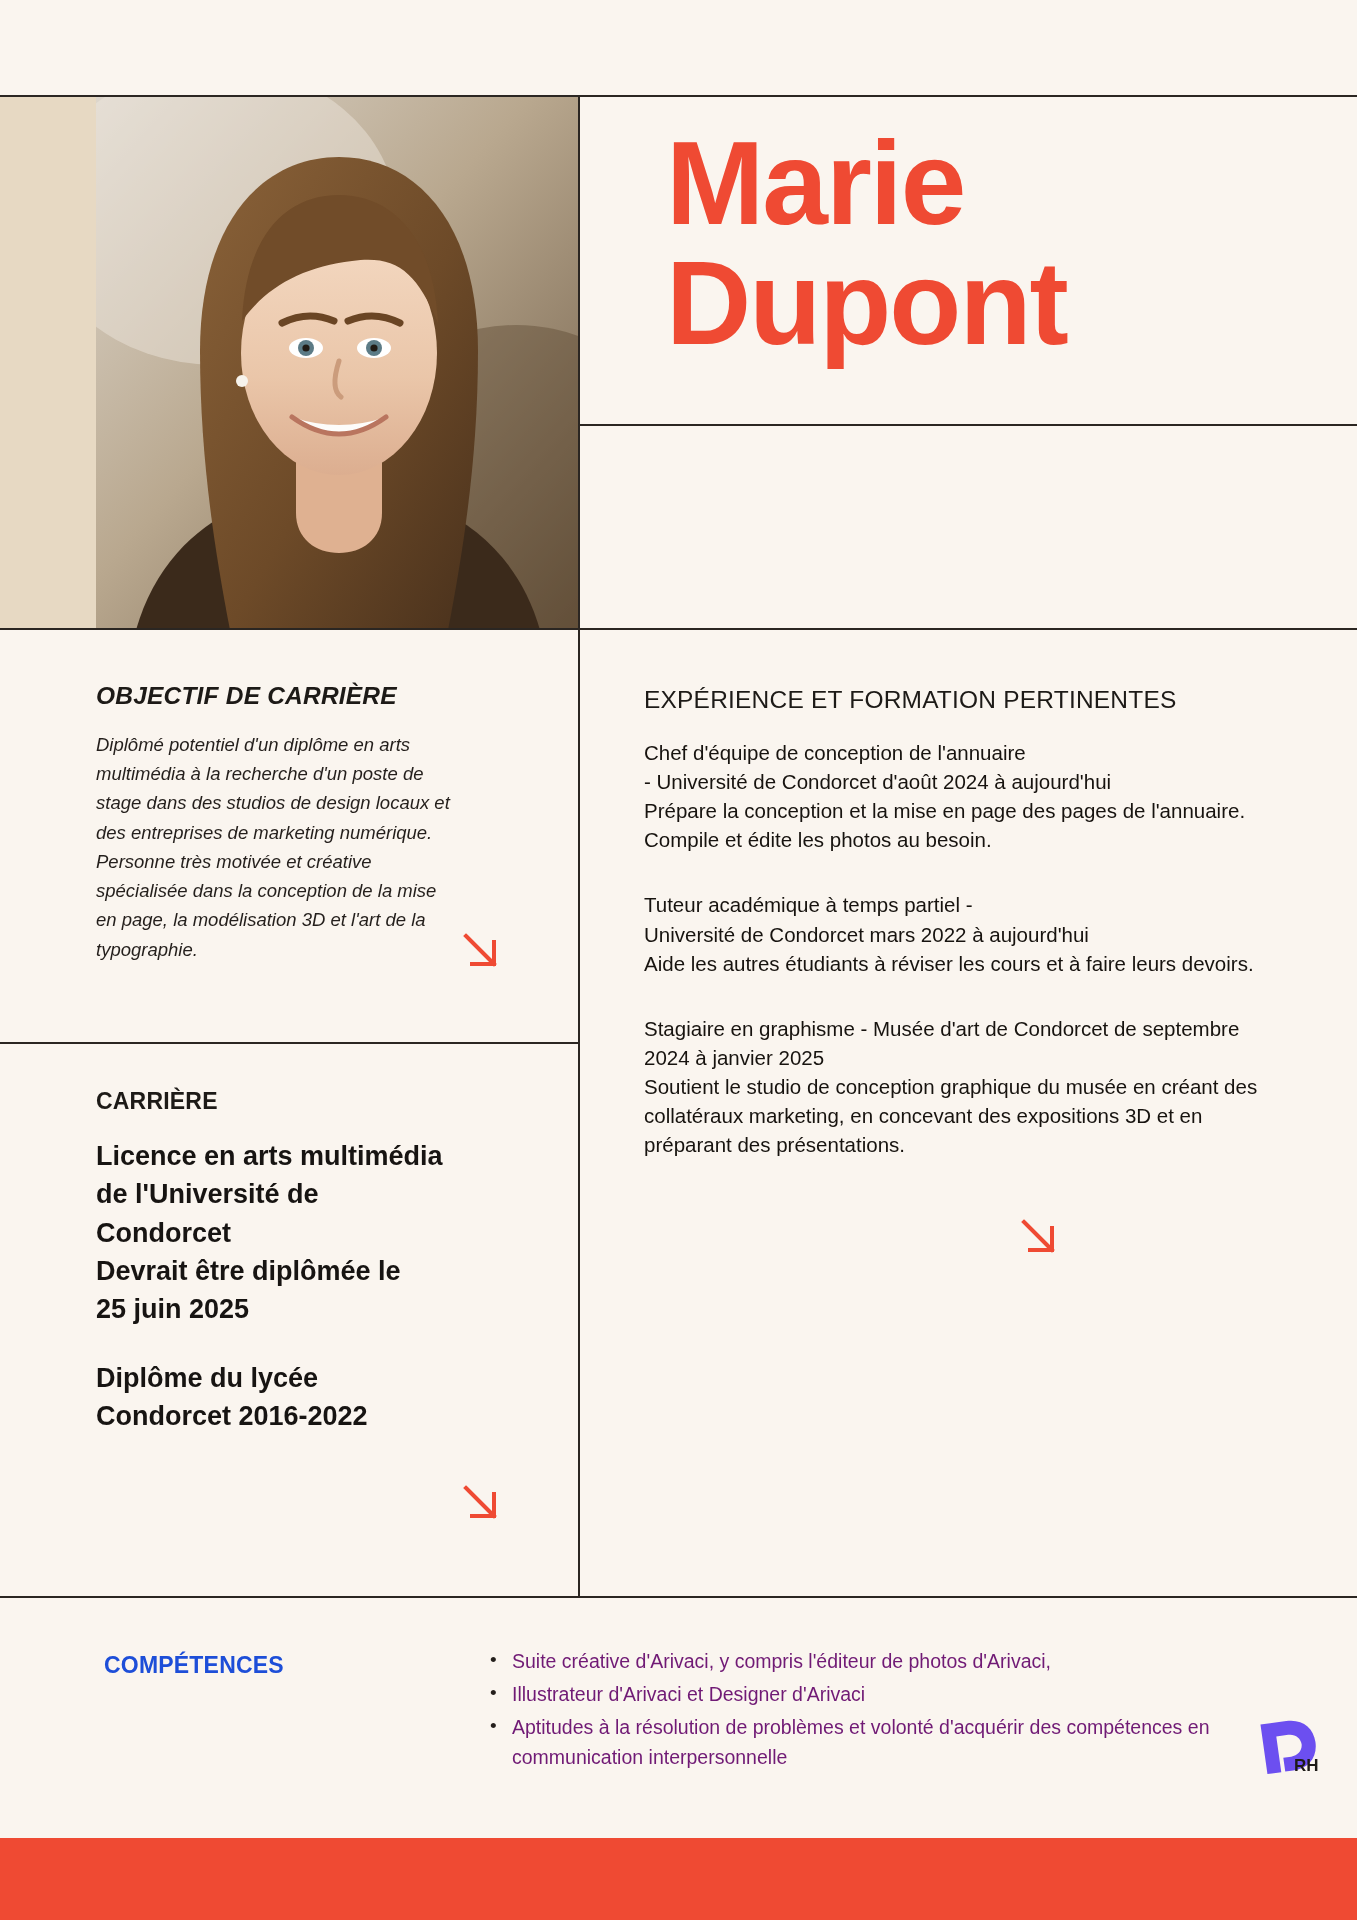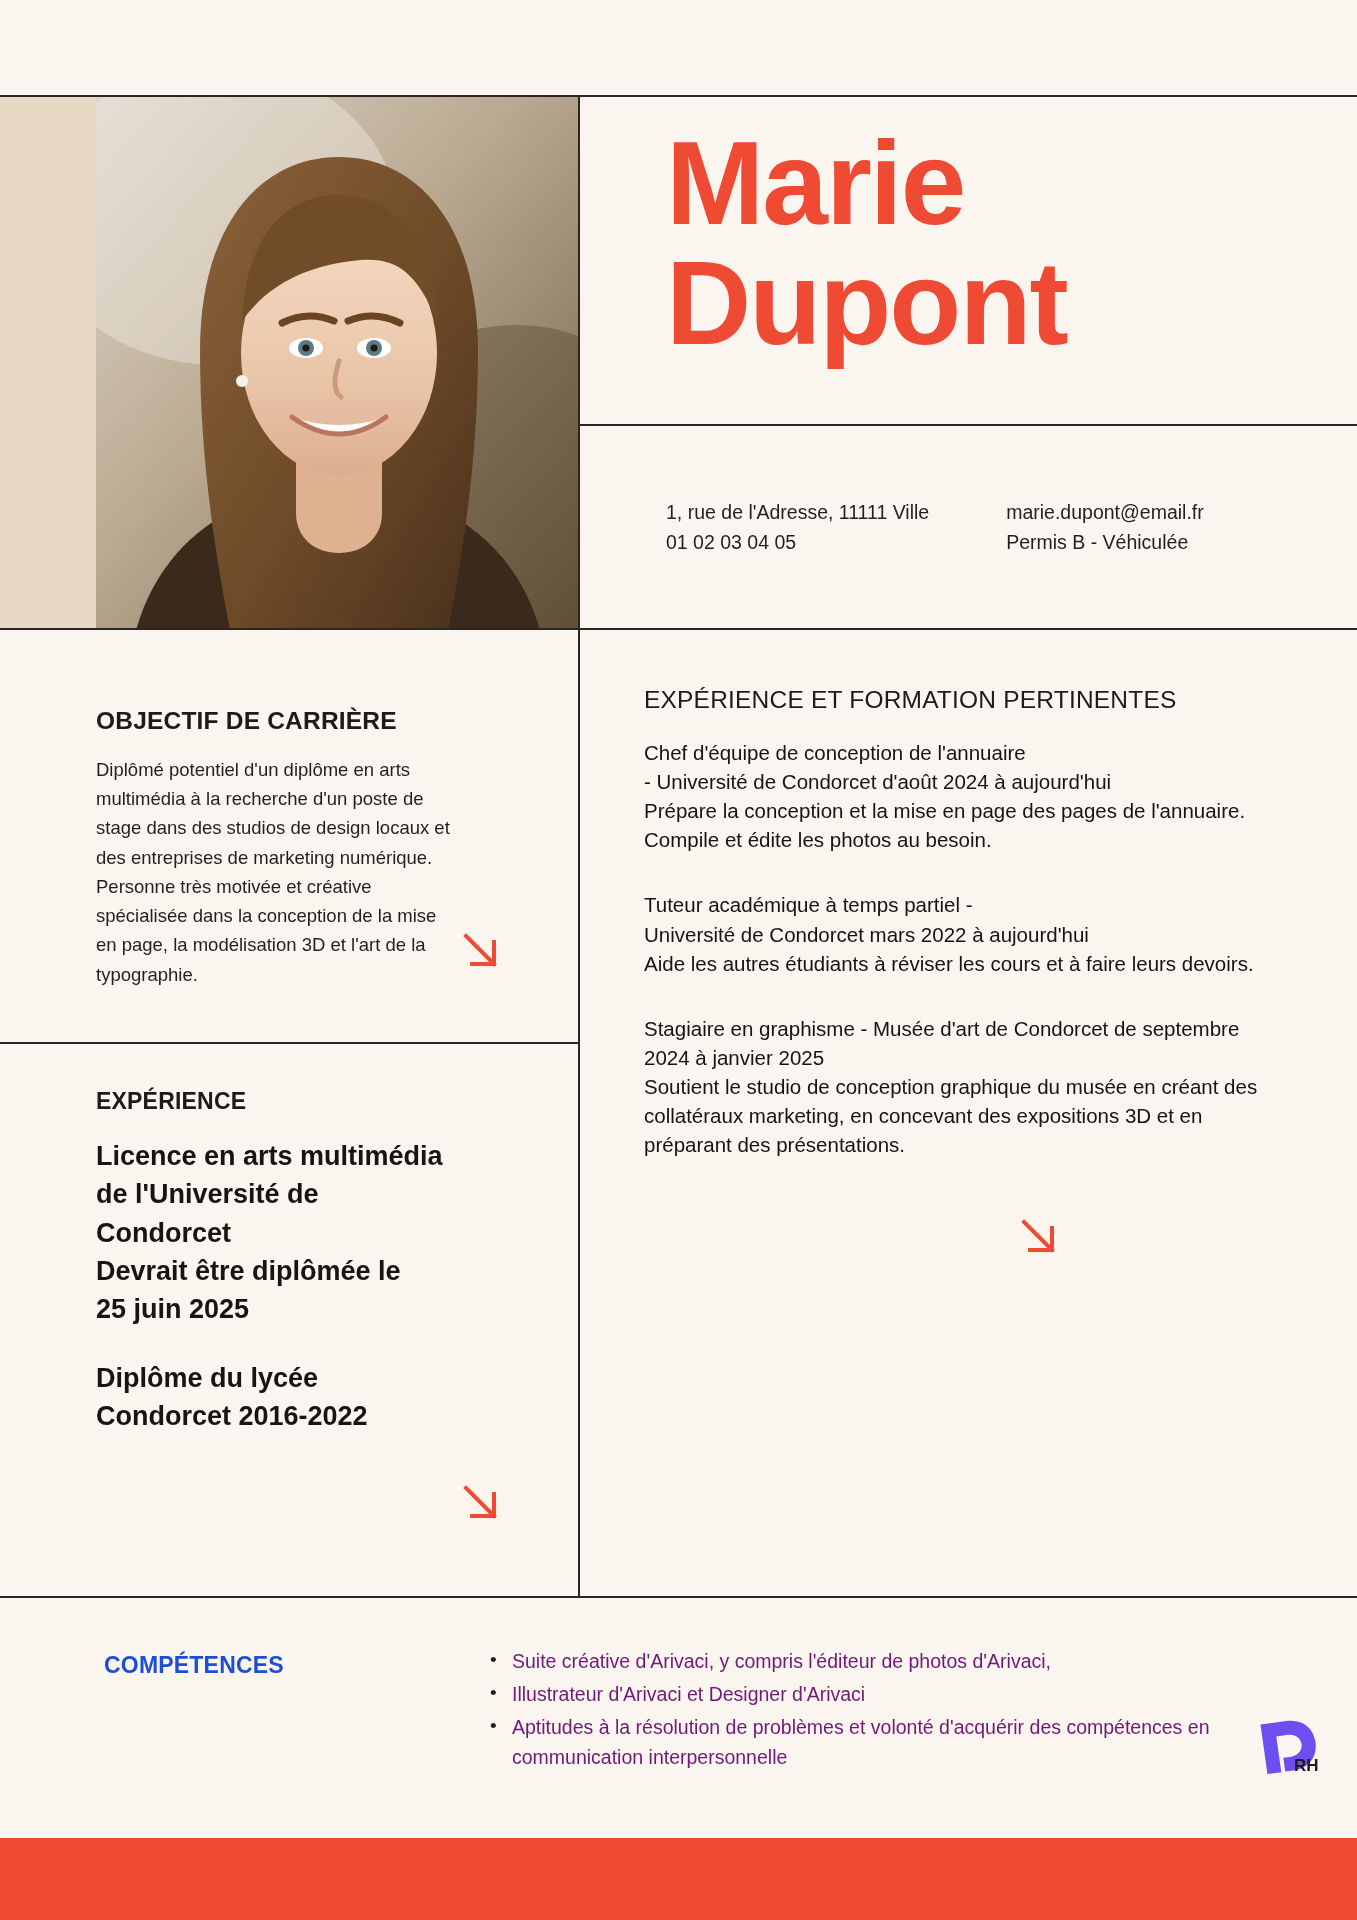--- a/index.html
+++ b/index.html
@@ -205,56 +205,46 @@
         <path d="M196 322 q47 34 94 0" stroke="#b9755f" stroke-width="5" fill="none" stroke-linecap="round"></path>
 
         <circle cx="146" cy="286" r="6" fill="#f7f3ec"></circle>
       </svg>
     </div>
 
     <div class="name-box">
       <div class="name"><span>Marie</span><span class="ln2">Dupont</span></div>
     </div>
 
-    <div class="contact">
-      <div class="contact-col">
-        <div>1, rue de l'Adresse, 11111 Ville</div>
-        <div>01 02 03 04 05</div>
-      </div>
-      <div class="contact-col second">
-        <div>marie.dupont@email.fr</div>
-        <div>Permis B - Véhiculée</div>
-      </div>
-    </div>
   </div>
 
   <div class="rule" style="left:0;  top:95px;  width:1357px; height:2px;"></div>
   <div class="rule" style="left:578px; top:95px; width:2px; height:535px;"></div>
   <div class="rule" style="left:578px; top:424px; width:779px; height:2px;"></div>
   <div class="rule" style="left:0;  top:628px; width:1357px; height:2px;"></div>
 
   <div class="mid">
 
     <div class="col-left">
 
       <div class="cell-objective">
-        <div style="padding:77px 0 0 96px;">
+        <div style="padding:52px 0 0 96px;font-style:italic;">
           <div class="sec-head">OBJECTIF DE CARRIÈRE</div>
           <div class="objective-body">Diplômé potentiel d'un diplôme en arts multimédia à la recherche d'un poste de stage dans des studios de design locaux et des entreprises de marketing numérique. Personne très motivée et créative spécialisée dans la conception de la mise en page, la modélisation 3D et l'art de la typographie.</div>
         </div>
         <div class="arrow" style="left:460px; top:300px;">
           <svg viewBox="0 0 42 42" aria-hidden="true">
             <path d="M6 6 L34 34 M34 12 L34 34 L12 34" stroke="#ef4a33" stroke-width="4" fill="none" stroke-linecap="square"></path>
           </svg>
         </div>
       </div>
 
       <div class="cell-education">
         <div style="padding:46px 0 0 96px;">
-          <div class="edu-head">EXPÉRIENCE</div>
+          <div class="edu-head">CARRIÈRE</div>
           <div class="edu-block" style="white-space:pre-line;">Licence en arts multimédia
 de l'Université de Condorcet
 Devrait être diplômée le
 25 juin 2025</div>
           <div class="edu-block" style="white-space:pre-line; margin-top:30px;">Diplôme du lycée
 Condorcet 2016-2022</div>
         </div>
         <div class="arrow" style="left:460px; top:440px;">
           <svg viewBox="0 0 42 42" aria-hidden="true">
             <path d="M6 6 L34 34 M34 12 L34 34 L12 34" stroke="#ef4a33" stroke-width="4" fill="none" stroke-linecap="square"></path>

